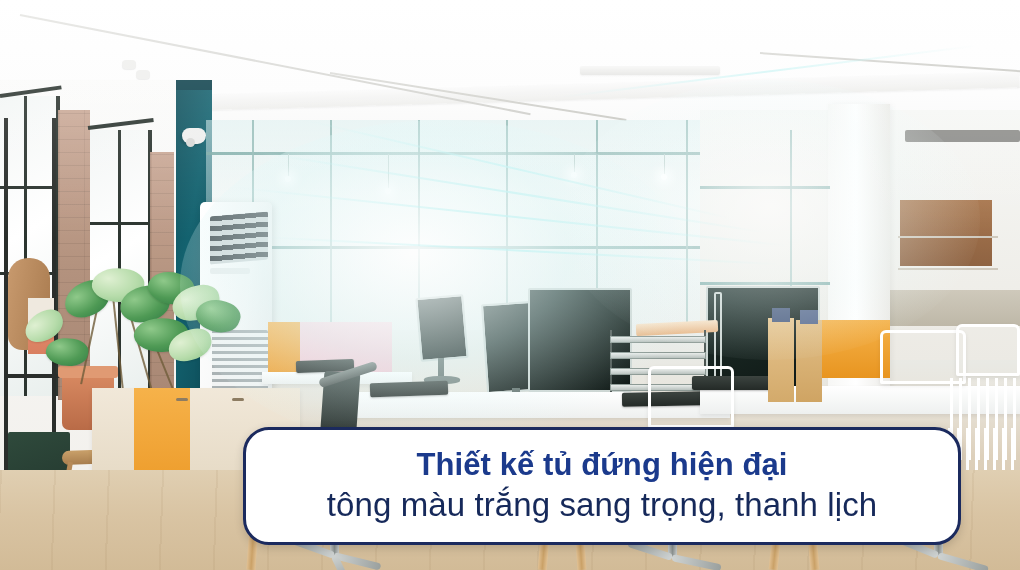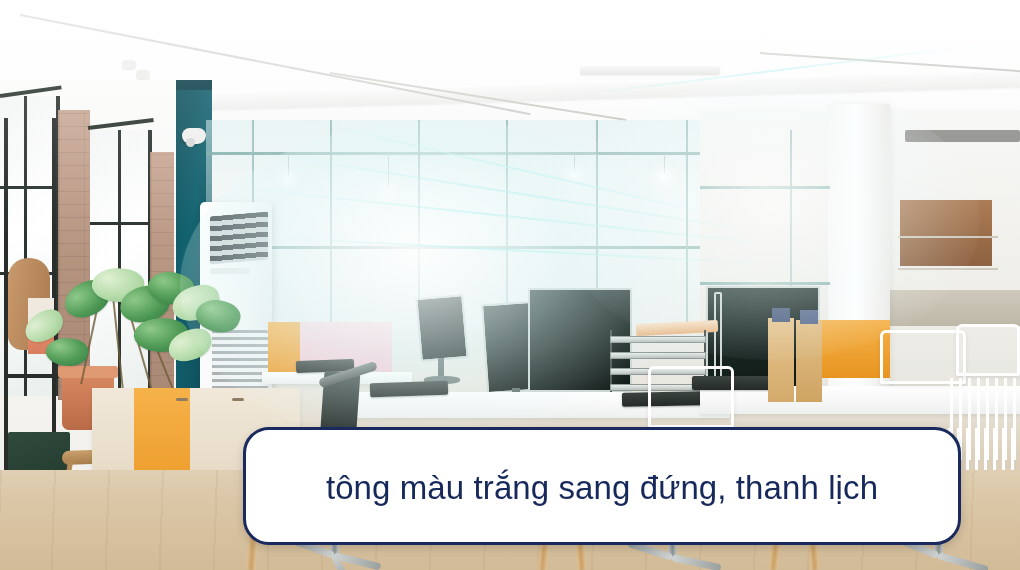--- a/index.html
+++ b/index.html
@@ -592,16 +592,17 @@
     <div class="streak" style="left:250px; top:150px; width:520px; transform:rotate(9deg);"></div>
     <div class="streak" style="left:230px; top:186px; width:560px; transform:rotate(6deg);"></div>
     <div class="streak" style="left:260px; top:236px; width:520px; transform:rotate(3deg);"></div>
     <div class="streak" style="left:300px; top:118px; width:440px; transform:rotate(13deg);"></div>
     <div class="streak" style="left:560px; top:96px; width:420px; transform:rotate(-7deg);"></div>
     <div class="haze"></div>
 
   </div>
 
   <div class="caption-card">
-    <div class="caption-line2">tông màu trắng sang đứng, thanh lịch</div>
+    <div class="caption-line1">Thiết kế tủ đứng hiện đại</div>
+    <div class="caption-line2">tông màu trắng sang trọng, thanh lịch</div>
   </div>
 
 </div>
 
 </body></html>

